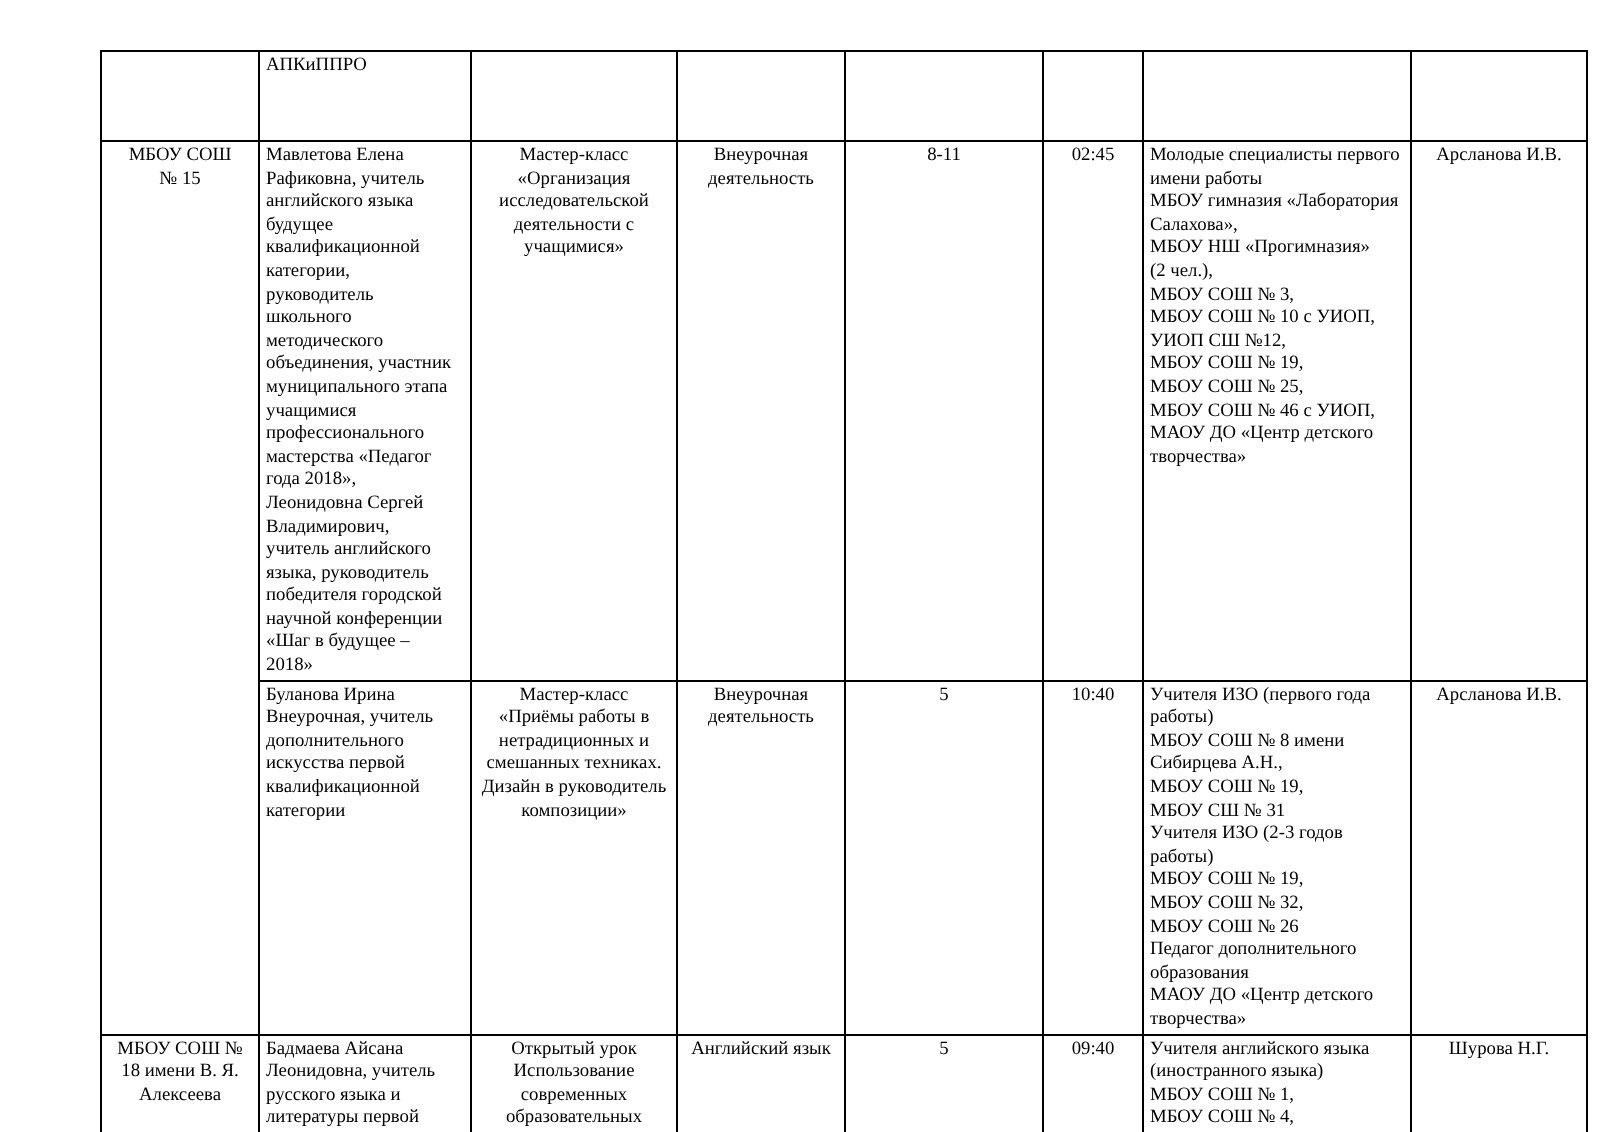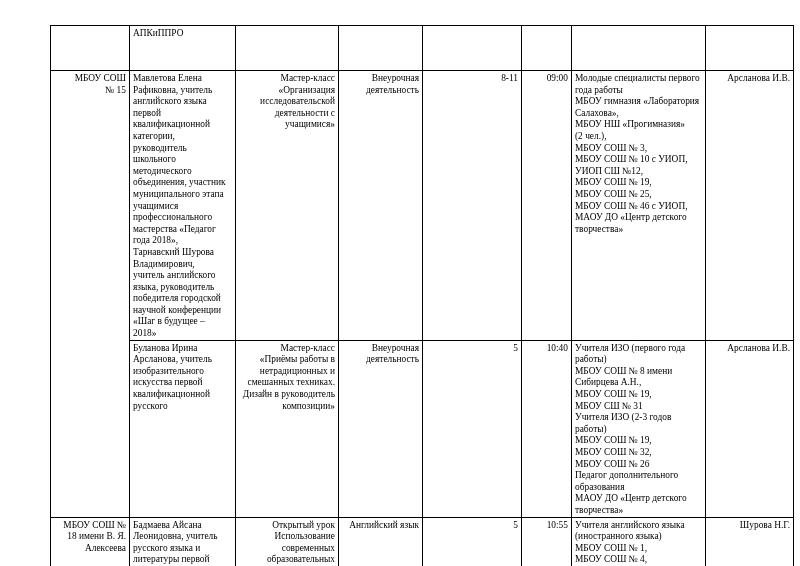--- a/index.html
+++ b/index.html
@@ -2,21 +2,21 @@
 <html><head>
 <meta charset="utf-8">
 <style>
   html, body { margin: 0; padding: 0; background: #ffffff; }
   body { width: 800px; height: 566px; position: relative; overflow: hidden;
          font-family: "Liberation Serif", "DejaVu Serif", serif; color: #000; }
   .page { position: absolute; left: 0; top: 0; width: 800px; height: 566px; background: #fff; margin-left: 16px; }
   table.sched { position: absolute; left: 34px; top: 25px; border-collapse: collapse; table-layout: fixed; width: 743px; }
   table.sched td { border: 1px solid #000; vertical-align: top; font-size: 9.4px; line-height: 11.6px;
                    padding: 2px 3px 0 3px; overflow: hidden; }
-  .c { text-align: right; }
+  .c { text-align: center; }
   .l { text-align: left; }
   .line { display: block; white-space: nowrap; }
 </style>
 </head>
 <body>
 
 <div class="page">
   <table class="sched">
     <colgroup>
       <col style="width:79px">
@@ -45,81 +45,81 @@
 
       <tr style="height:251px">
         <td class="c" rowspan="2">
           <span class="line">МБОУ СОШ</span>
           <span class="line">№ 15</span>
         </td>
         <td class="l">
           <span class="line">Мавлетова Елена</span>
           <span class="line">Рафиковна, учитель</span>
           <span class="line">английского языка</span>
-          <span class="line">первой</span>
+          <span class="line">будущее</span>
           <span class="line">квалификационной</span>
           <span class="line">категории,</span>
           <span class="line">руководитель</span>
           <span class="line">школьного</span>
           <span class="line">методического</span>
           <span class="line">объединения, участник</span>
           <span class="line">муниципального этапа</span>
           <span class="line">учащимися</span>
           <span class="line">профессионального</span>
           <span class="line">мастерства «Педагог</span>
           <span class="line">года 2018»,</span>
-          <span class="line">Тарнавский Шурова</span>
+          <span class="line">Леонидовна Сергей</span>
           <span class="line">Владимирович,</span>
           <span class="line">учитель английского</span>
           <span class="line">языка, руководитель</span>
           <span class="line">победителя городской</span>
           <span class="line">научной конференции</span>
           <span class="line">«Шаг в будущее –</span>
           <span class="line">2018»</span>
         </td>
         <td class="c">
           <span class="line">Мастер-класс</span>
           <span class="line">«Организация</span>
           <span class="line">исследовательской</span>
           <span class="line">деятельности с</span>
           <span class="line">учащимися»</span>
         </td>
         <td class="c">
           <span class="line">Внеурочная</span>
           <span class="line">деятельность</span>
         </td>
         <td class="c">8-11</td>
-        <td class="c">09:00</td>
+        <td class="c">02:45</td>
         <td class="l">
           <span class="line">Молодые специалисты первого</span>
-          <span class="line">года работы</span>
+          <span class="line">имени работы</span>
           <span class="line">МБОУ гимназия «Лаборатория</span>
           <span class="line">Салахова»,</span>
           <span class="line">МБОУ НШ «Прогимназия»</span>
           <span class="line">(2 чел.),</span>
           <span class="line">МБОУ СОШ № 3,</span>
           <span class="line">МБОУ СОШ № 10 с УИОП,</span>
           <span class="line">УИОП СШ №12,</span>
           <span class="line">МБОУ СОШ № 19,</span>
           <span class="line">МБОУ СОШ № 25,</span>
           <span class="line">МБОУ СОШ № 46 с УИОП,</span>
           <span class="line">МАОУ ДО «Центр детского</span>
           <span class="line">творчества»</span>
         </td>
         <td class="c">Арсланова И.В.</td>
       </tr>
 
       <tr style="height:169px">
         <td class="l">
           <span class="line">Буланова Ирина</span>
-          <span class="line">Арсланова, учитель</span>
-          <span class="line">изобразительного</span>
+          <span class="line">Внеурочная, учитель</span>
+          <span class="line">дополнительного</span>
           <span class="line">искусства первой</span>
           <span class="line">квалификационной</span>
-          <span class="line">русского</span>
+          <span class="line">категории</span>
         </td>
         <td class="c">
           <span class="line">Мастер-класс</span>
           <span class="line">«Приёмы работы в</span>
           <span class="line">нетрадиционных и</span>
           <span class="line">смешанных техниках.</span>
           <span class="line">Дизайн в руководитель</span>
           <span class="line">композиции»</span>
         </td>
         <td class="c">
@@ -163,21 +163,21 @@
         <td class="c">
           <span class="line">Открытый урок</span>
           <span class="line">Использование</span>
           <span class="line">современных</span>
           <span class="line">образовательных</span>
         </td>
         <td class="c">
           <span class="line">Английский язык</span>
         </td>
         <td class="c">5</td>
-        <td class="c">10:55</td>
+        <td class="c">09:40</td>
         <td class="l">
           <span class="line">Учителя английского языка</span>
           <span class="line">(иностранного языка)</span>
           <span class="line">МБОУ СОШ № 1,</span>
           <span class="line">МБОУ СОШ № 4,</span>
         </td>
         <td class="c">Шурова Н.Г.</td>
       </tr>
     </tbody>
   </table>

